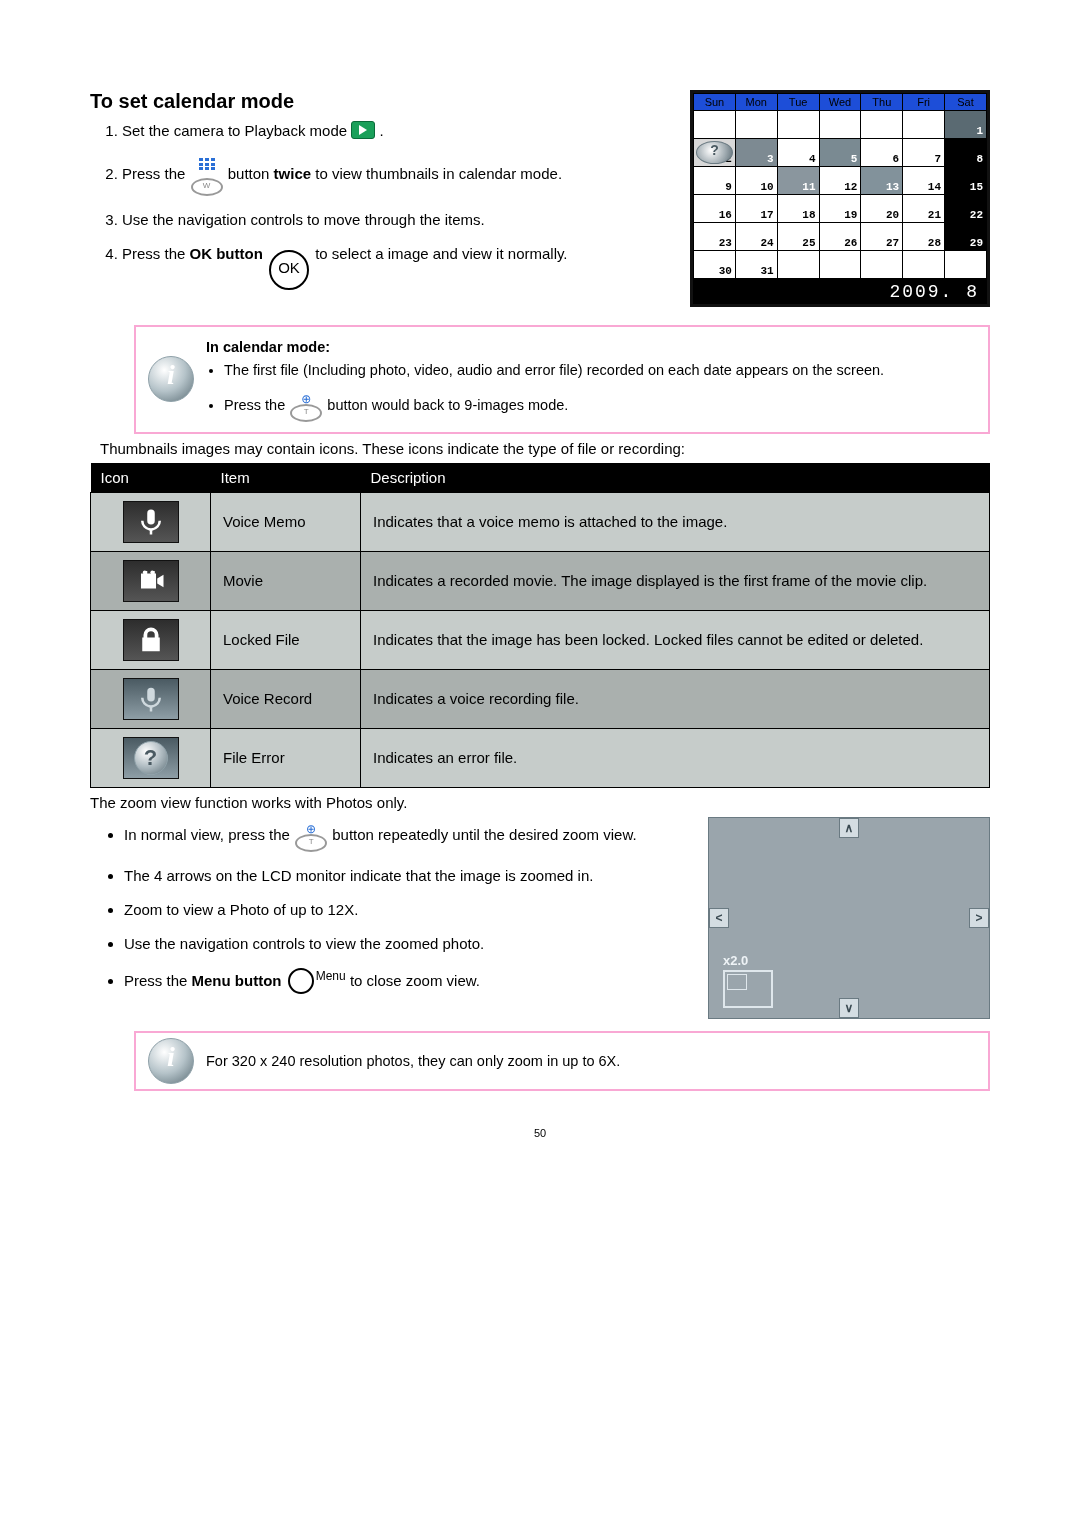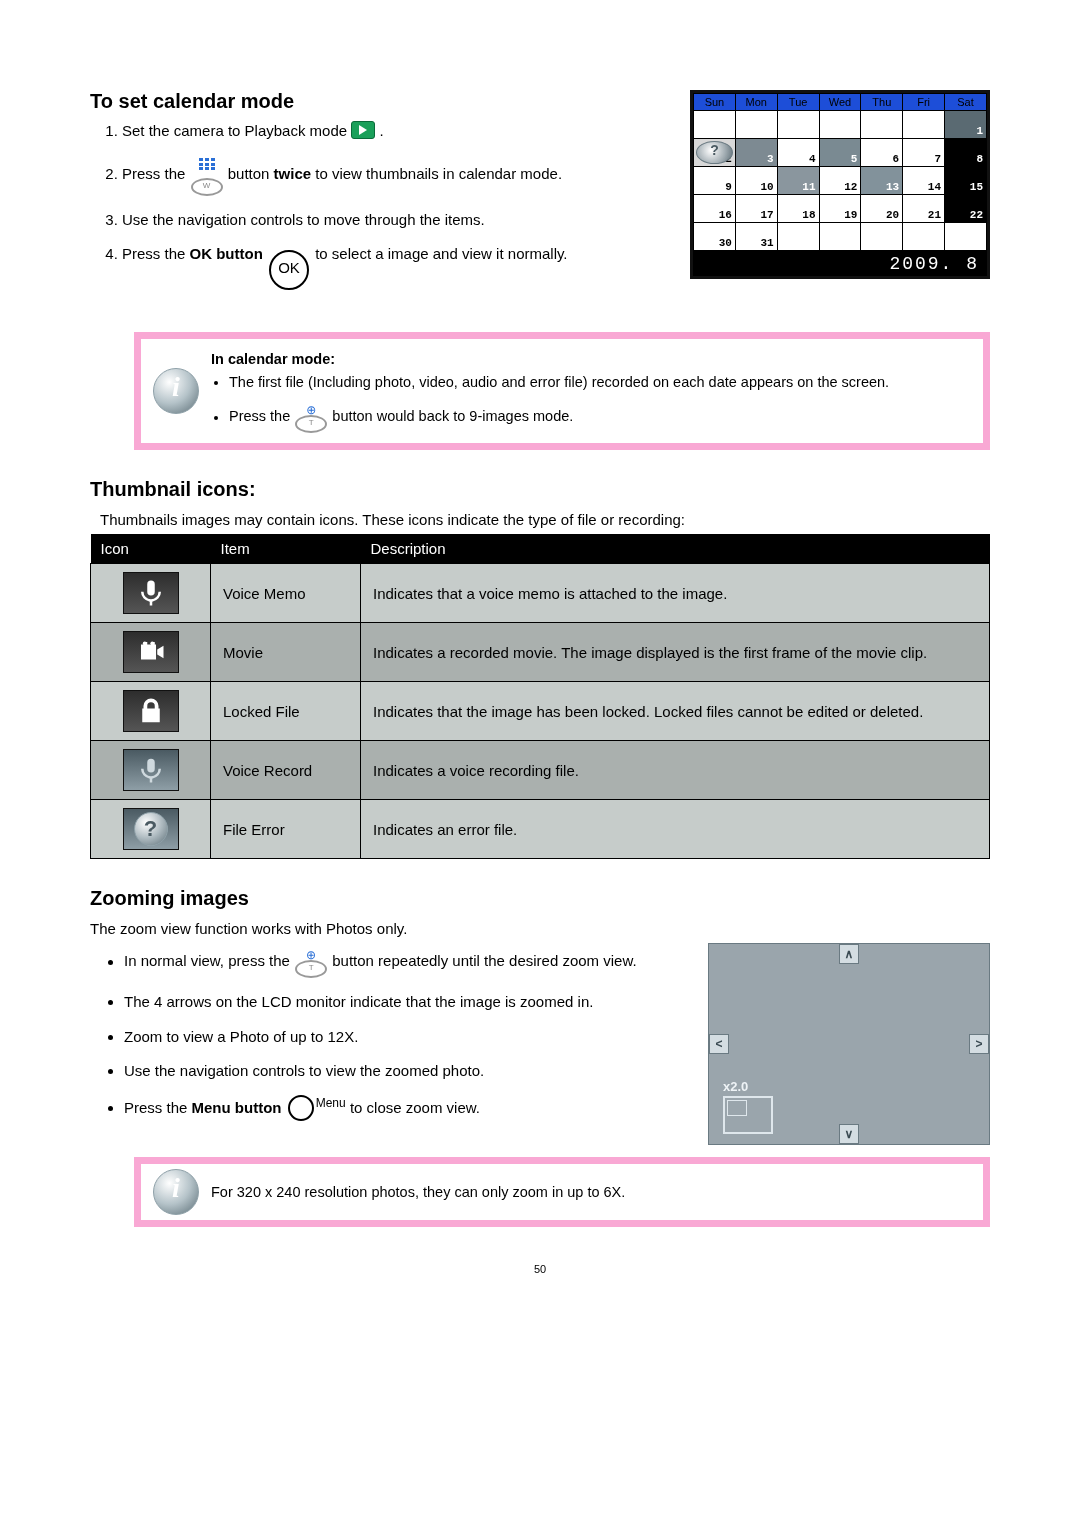--- a/index.html
+++ b/index.html
@@ -202,22 +202,22 @@
   .cal-table td.black { background:#000;color:#fff; }
   .cal-foot {
     background:#000;color:#fff;
     font-family:"Courier New",monospace;
     font-size:18px;text-align:right;padding:3px 8px 2px 8px;
     letter-spacing:2px;
   }
 
   
   .infobox {
-    border: 7px solid #f9a8d4;
-    margin: 28px 0 0 44px;
+    border: 2px solid #f9a8d4;
+    margin: 18px 0 0 44px;
     display: flex;
     align-items: stretch;
   }
   .infobox .iconcell {
     width: 70px;
     display:flex;align-items:center;justify-content:center;
   }
   .info-icon {
     width: 44px; height: 44px;
     border-radius: 50%;
@@ -416,20 +416,29 @@
             <tr>
               <td><span>16</span></td>
               <td><span>17</span></td>
               <td><span>18</span></td>
               <td><span>19</span></td>
               <td><span>20</span></td>
               <td><span>21</span></td>
               <td class="black"><span>22</span></td>
             </tr>
             <tr>
+              <td><span>23</span></td>
+              <td><span>24</span></td>
+              <td><span>25</span></td>
+              <td><span>26</span></td>
+              <td><span>27</span></td>
+              <td><span>28</span></td>
+              <td class="black"><span>29</span></td>
+            </tr>
+            <tr>
               <td><span>30</span></td>
               <td><span>31</span></td>
               <td><span></span></td>
               <td><span></span></td>
               <td><span></span></td>
               <td><span></span></td>
               <td><span></span></td>
             </tr>
           </tbody>
         </table>
@@ -449,21 +458,20 @@
           <span>Press the </span>
           <span class="btn-zoom">
             <span class="mag">⊕</span><span class="oval">T</span>
           </span>
           <span> button would back to 9-images mode.</span>
         </li>
       </ul>
     </div>
   </div>
 
-  <h2>Thumbnail icons:</h2>
   <p class="intro-para">Thumbnails images may contain icons. These icons indicate the type of file or recording:</p>
   <table class="icons">
     <thead>
       <tr>
         <th style="width:100px">Icon</th>
         <th style="width:130px">Item</th>
         <th>Description</th>
       </tr>
     </thead>
     <tbody>
@@ -518,21 +526,20 @@
             <div class="thumb" style="background:linear-gradient(to bottom,#4a5a62,#8e9ea6)">
           <div class="q">?</div>
         </div>
           </td>
         <td class="itemcol">File Error</td>
         <td>Indicates an error file.</td>
       </tr>
     </tbody>
   </table>
 
-  <h2>Zooming images</h2>
   <p class="intro-para" style="margin-left:0">The zoom view function works with Photos only.</p>
 
   <div class="two-col">
     <div class="left">
       <ul class="bullets">
         <li>
           <span>In normal view, press the </span>
           <span class="btn-zoom">
             <span class="mag">⊕</span><span class="oval">T</span>
           </span>

